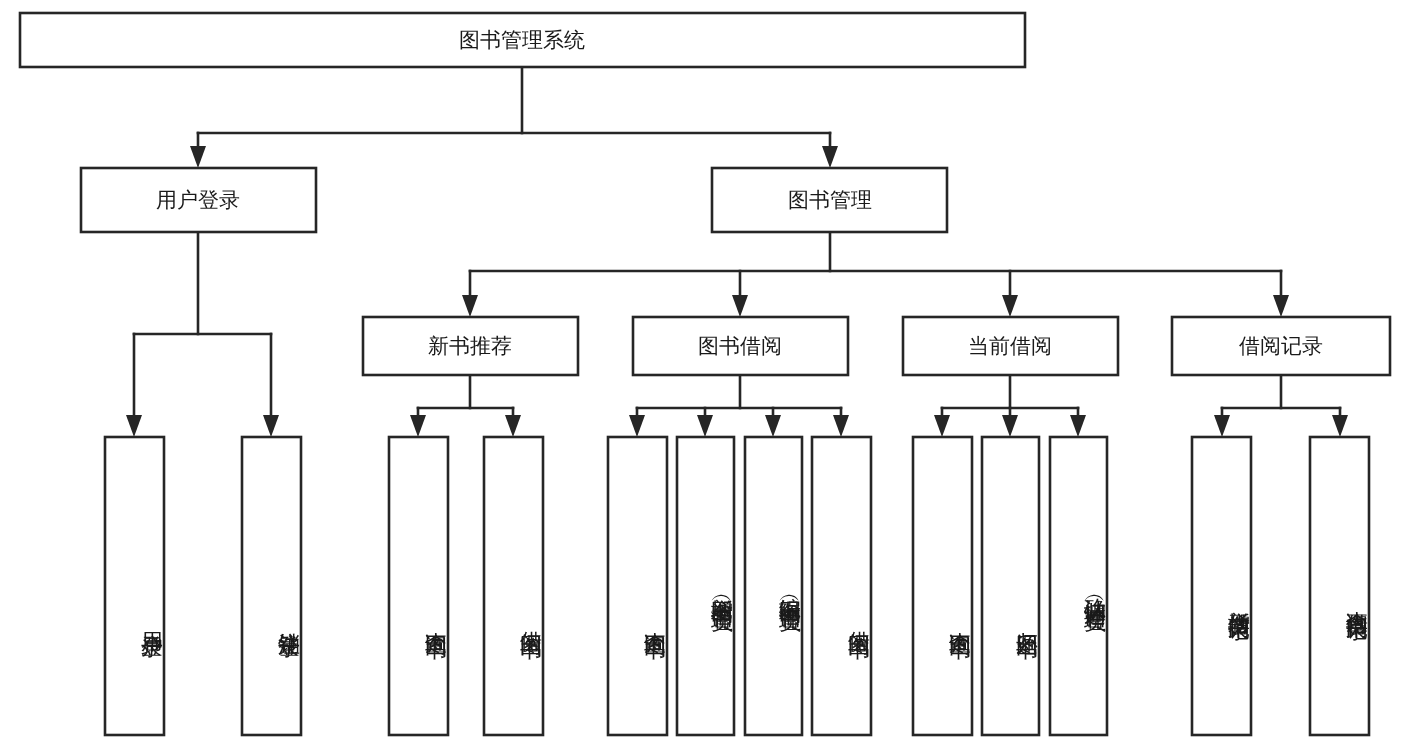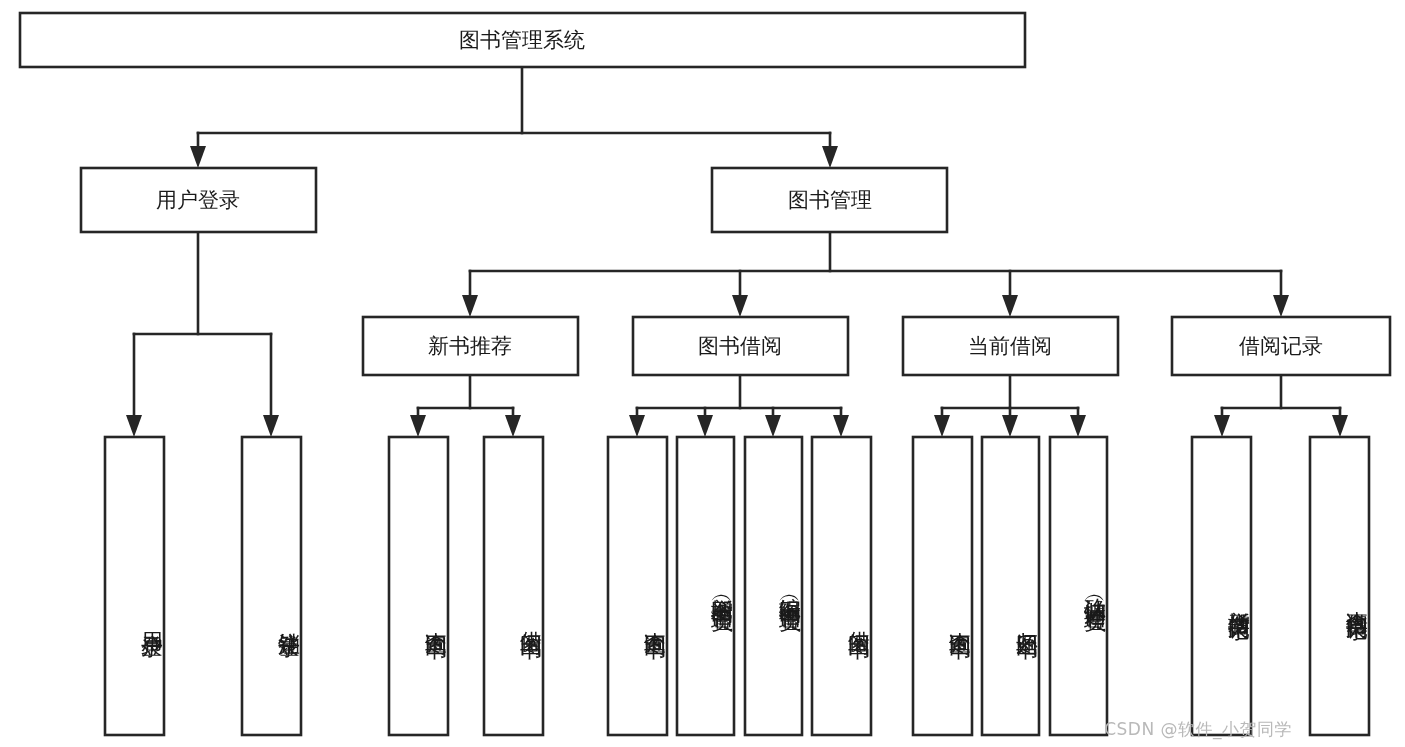--- a/index.html
+++ b/index.html
@@ -217,15 +217,14 @@
   <div class="leaf-label-wrap" style="left:745px; top:443px; width:57px; height:292px;">编辑图书（管理员）</div>
   <div class="leaf-label-wrap" style="left:812px; top:500px; width:59px; height:235px;">借阅图书</div>
 
   <div class="leaf-label-wrap" style="left:913px; top:500px; width:59px; height:235px;">查询图书</div>
   <div class="leaf-label-wrap" style="left:982px; top:500px; width:57px; height:235px;">归还图书</div>
   <div class="leaf-label-wrap" style="left:1050px; top:443px; width:57px; height:292px;">确认归还（管理员）</div>
 
   <div class="leaf-label-wrap" style="left:1192px; top:462px; width:59px; height:273px;">新增借阅记录</div>
   <div class="leaf-label-wrap" style="left:1310px; top:462px; width:59px; height:273px;">查询借阅记录</div>
 
-  <div class="watermark">CSDN @软件_小贺同学</div>
 
 </div>
 
 </body></html>

